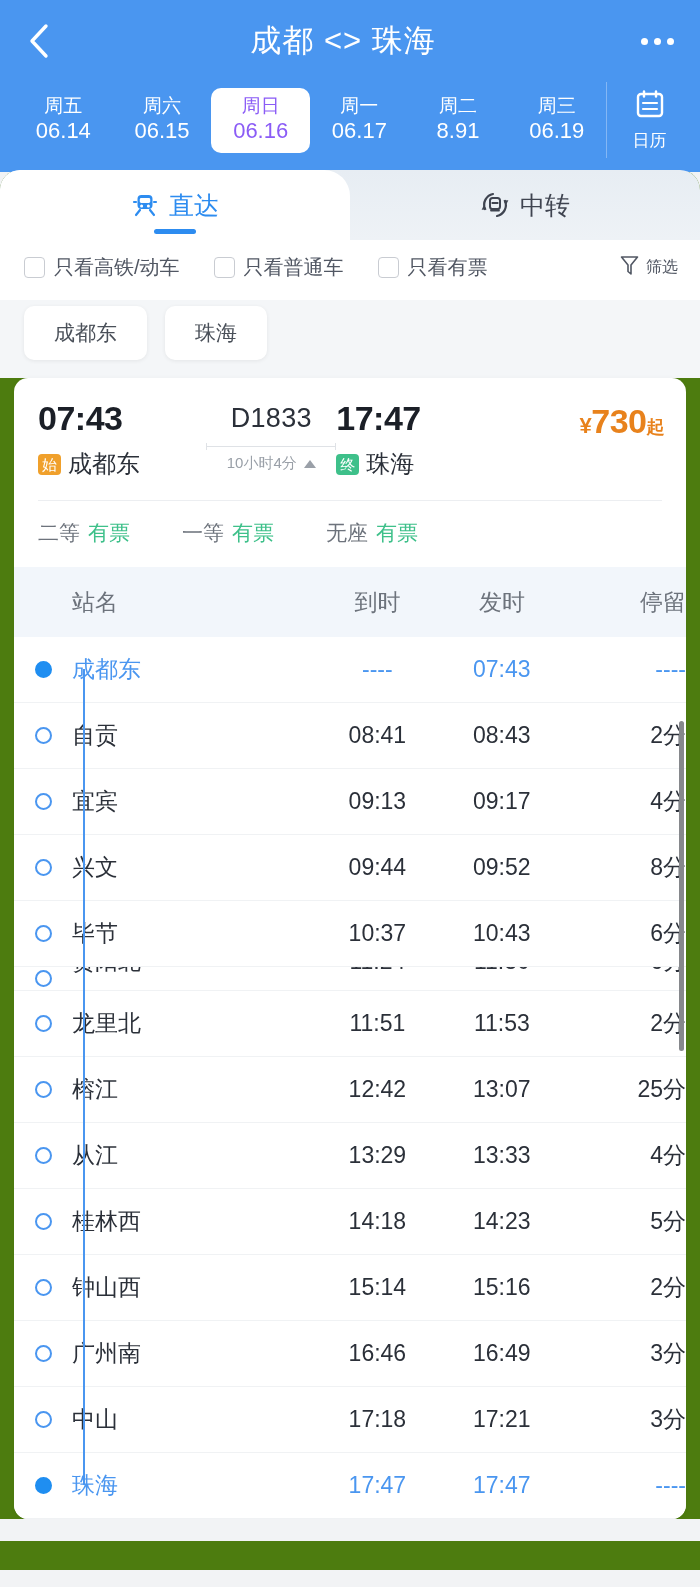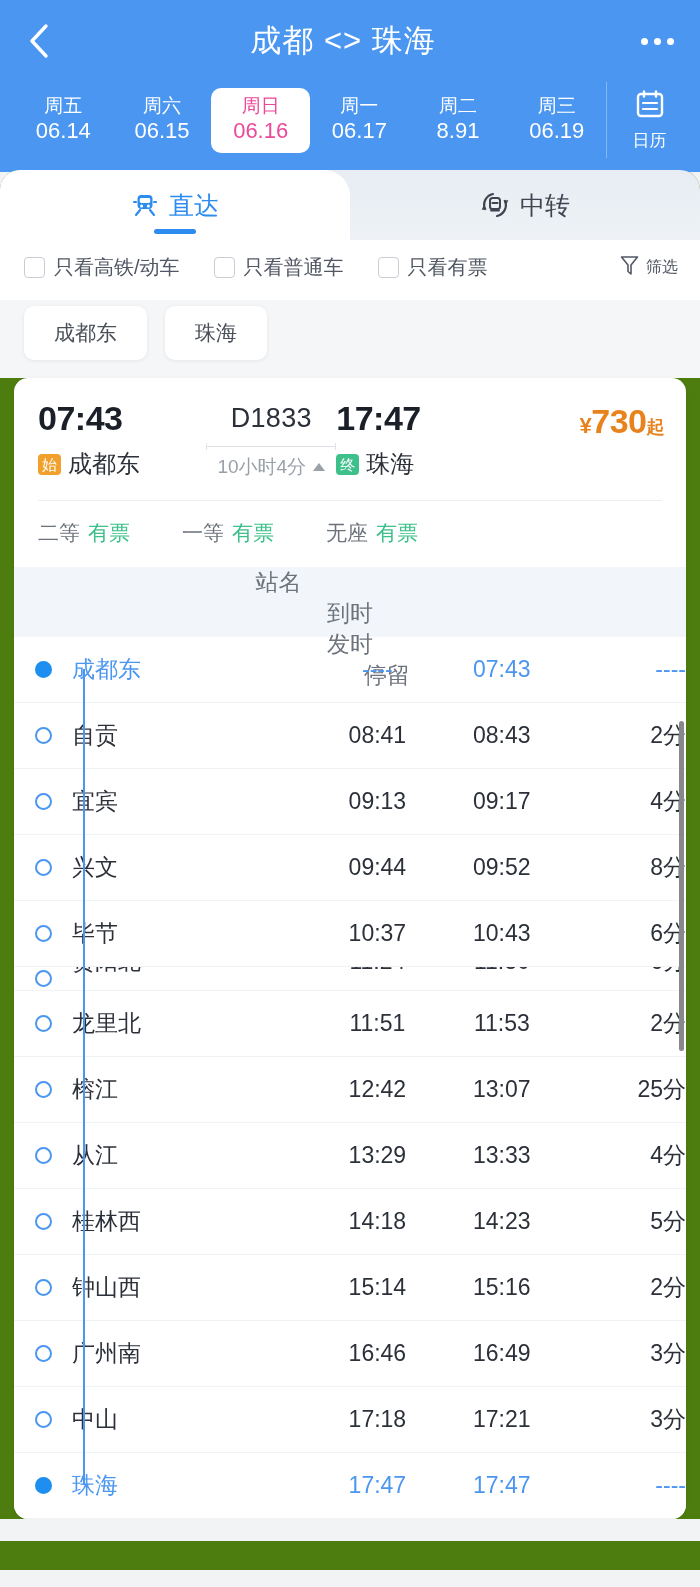--- a/index.html
+++ b/index.html
@@ -88,21 +88,21 @@
   .date-cell .dnum {
     font-size: 22px;
     color: #ffffff;
     display: block;
     margin-top: 1px;
   }
   .date-cell.active {
     background: #ffffff;
   }
   .date-cell.active .dow,
-  .date-cell.active .dnum { color: #ec4899; }
+  .date-cell.active .dnum { color: #8b5cf6; }
 
   .calendar-btn {
     width: 86px;
     display: flex;
     flex-direction: column;
     align-items: center;
     justify-content: center;
     color: #fff;
     border-left: 1px solid rgba(255,255,255,0.32);
     cursor: pointer;
@@ -264,21 +264,21 @@
     background: #dfe2e6;
     margin: 12px 0 7px;
     position: relative;
   }
   .dur-bar::before, .dur-bar::after {
     content:""; position:absolute; top:-3px; width:1px; height:7px; background:#dfe2e6;
   }
   .dur-bar::before { left: 0; }
   .dur-bar::after { right: 0; }
   .dur-text {
-    font-size: 19px;
+    font-size: 15px;
     color: #9aa0a8;
     display: flex;
     align-items: center;
     gap: 7px;
   }
   .caret-up {
     width: 0; height: 0;
     border-left: 6px solid transparent;
     border-right: 6px solid transparent;
     border-bottom: 8px solid #9aa0a8;
@@ -318,21 +318,20 @@
     border-radius: 0 0 14px 14px;
     position: relative;
   }
   .stops-head {
     display: flex;
     background: #f2f6fb;
     height: 70px;
     align-items: center;
     font-size: 23px;
     color: #6d737c;
-    flex-direction: column;
   }
   .c-name { width: 305px; padding-left: 58px; }
   .c-arr  { width: 120px; text-align: center; }
   .c-dep  { width: 130px; text-align: center; }
   .c-stay { width: 120px; text-align: right; }
 
   .stops-body { position: relative; }
   .rail {
     position: absolute;
     left: 69px;

